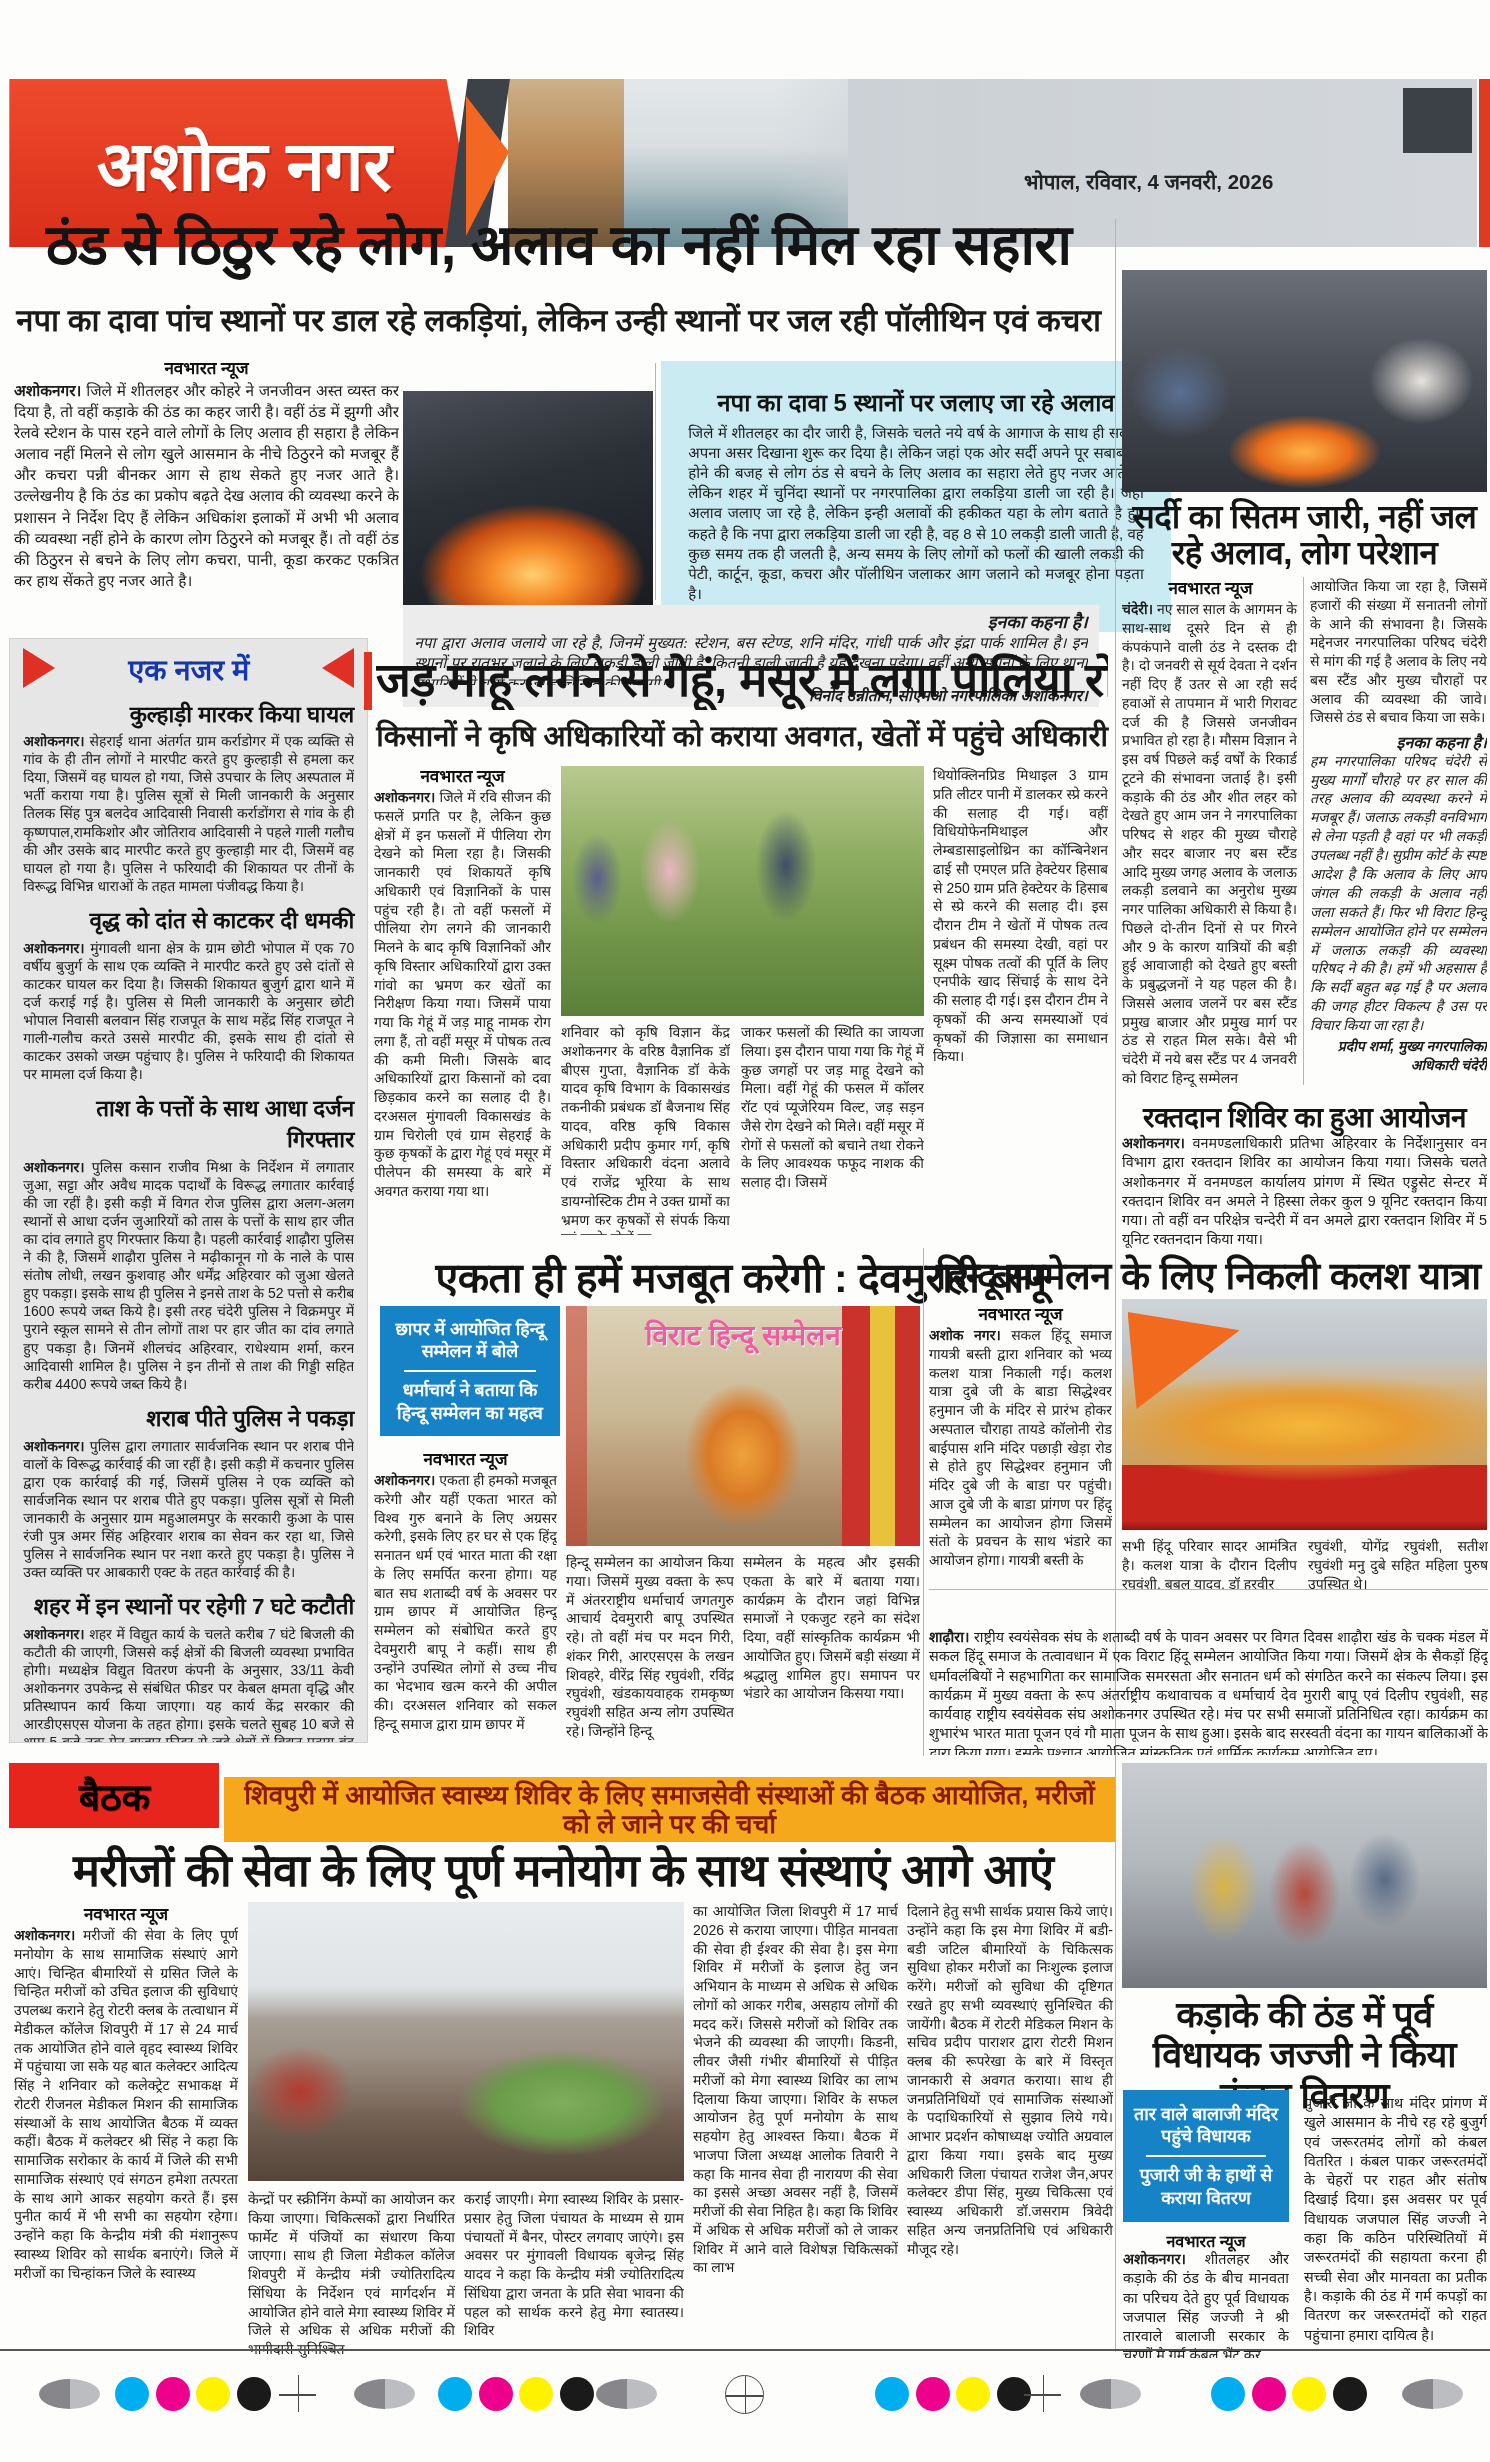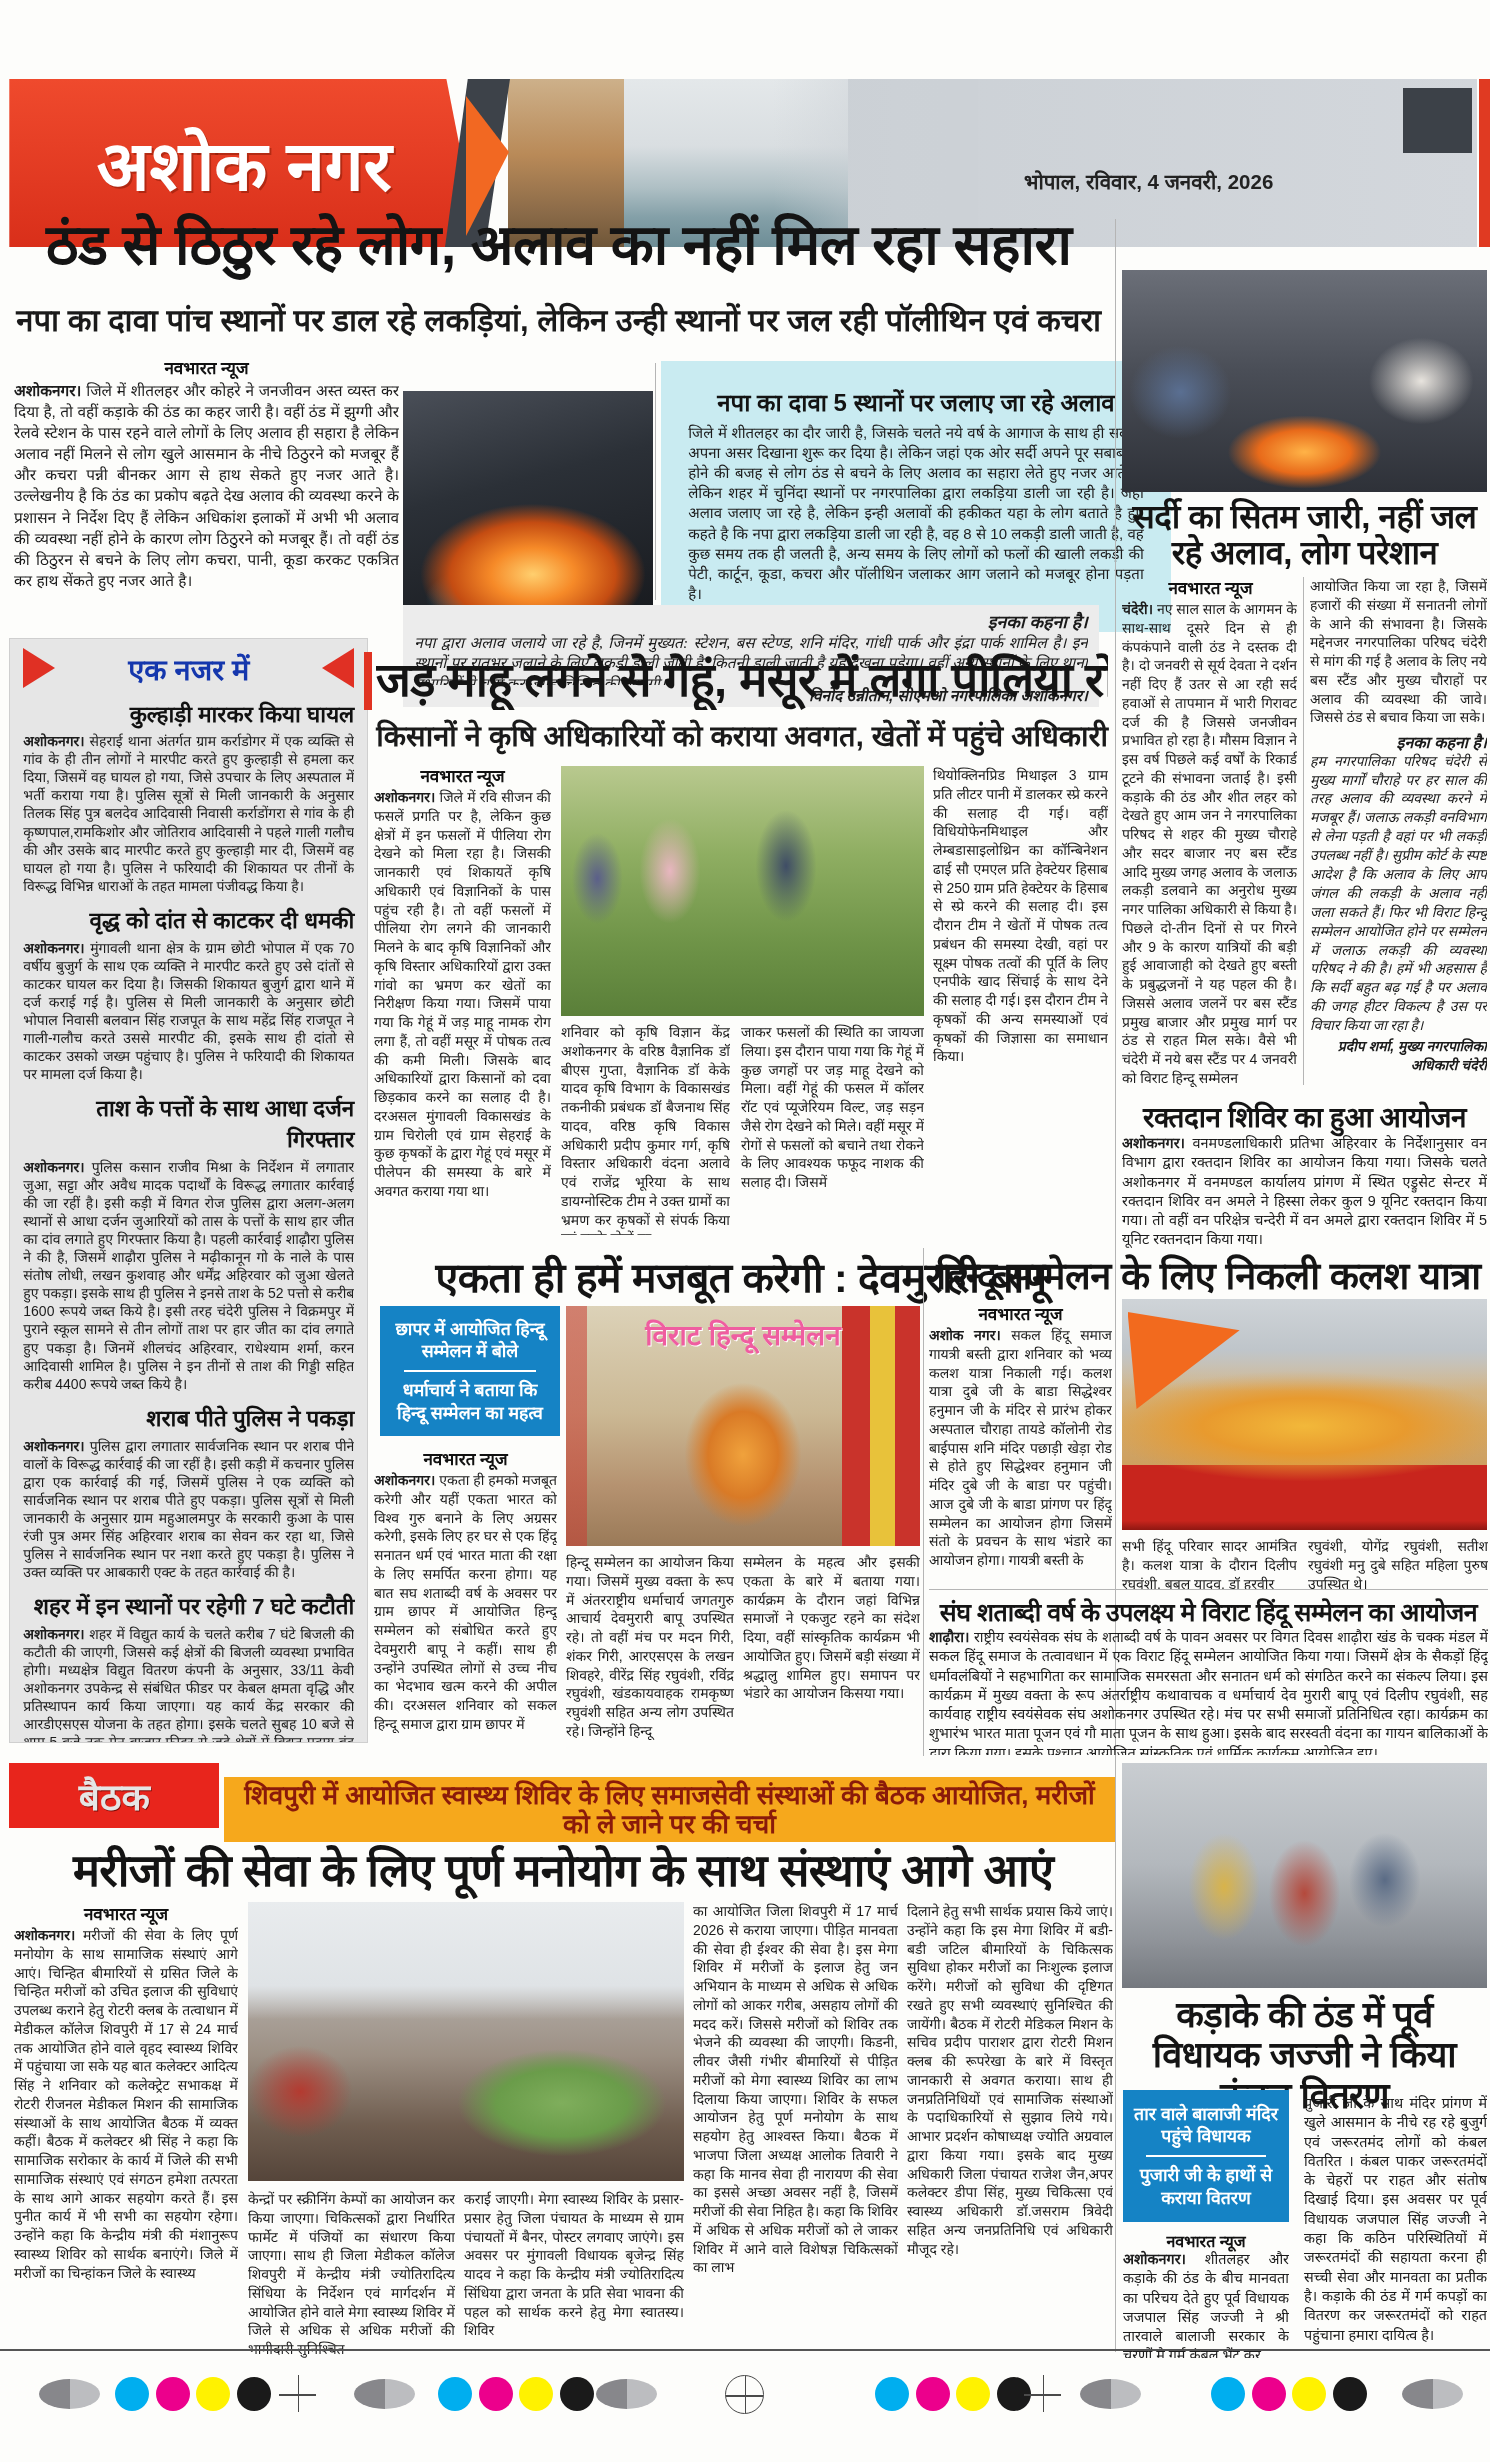--- a/index.html
+++ b/index.html
@@ -182,28 +182,27 @@
     <div style="position:absolute;left:5.6px;top:13px;width:112px;height:102px;background:#f26a1e;clip-path:polygon(0 0,100% 18%,8% 95%);"></div>
   </div>
   <div class="abs bt" style="left:1122px;top:1537px;width:175px;height:52px;">
     <span>सभी हिंदू परिवार सादर आमंत्रित है। कलश यात्रा के दौरान दिलीप रघुवंशी, बबलू यादव, डॉ हरवीर</span>
   </div>
   <div class="abs bt" style="left:1308px;top:1537px;width:180px;height:52px;">
     <span>रघुवंशी, योगेंद्र रघुवंशी, सतीश रघुवंशी मनु दुबे सहित महिला पुरुष उपस्थित थे।</span>
   </div>
 
   <div class="abs hr" style="left:929px;top:1589px;width:559px;"></div>
-  <div class="abs hl" style="left:929px;top:1594px;width:559px;font-size:25px;white-space:nowrap;overflow:hidden;">संघ शताब्दी वर्ष के उपलक्ष्य मे विराट हिंदू सम्मेलन का आयोजन</div>
   <div class="abs bt" style="left:929px;top:1628px;width:559px;height:127px;font-size:14.4px;">
     <b class="dl">शाढ़ौरा।</b>
     <span>राष्ट्रीय स्वयंसेवक संघ के शताब्दी वर्ष के पावन अवसर पर विगत दिवस शाढ़ौरा खंड के चक्क मंडल में सकल हिंदू समाज के तत्वावधान में एक विराट हिंदू सम्मेलन आयोजित किया गया। जिसमें क्षेत्र के सैकड़ों हिंदू धर्मावलंबियों ने सहभागिता कर सामाजिक समरसता और सनातन धर्म को संगठित करने का संकल्प लिया। इस कार्यक्रम में मुख्य वक्ता के रूप अंतर्राष्ट्रीय कथावाचक व धर्माचार्य देव मुरारी बापू एवं दिलीप रघुवंशी, सह कार्यवाह राष्ट्रीय स्वयंसेवक संघ अशोकनगर उपस्थित रहे। मंच पर सभी समाजों प्रतिनिधित्व रहा। कार्यक्रम का शुभारंभ भारत माता पूजन एवं गौ माता पूजन के साथ हुआ। इसके बाद सरस्वती वंदना का गायन बालिकाओं के द्वारा किया गया। इसके पश्चात आयोजित सांस्कृतिक एवं धार्मिक कार्यक्रम आयोजित हुए।</span>
   </div>
 
   <div class="abs" style="left:9.3px;top:1763px;width:210px;height:65px;background:#e8251c;display:flex;align-items:center;justify-content:center;">
-    <span style="color:#e5e5e5;font-size:37px;font-weight:800;text-shadow:0.9px 0.9px 0 #7a0b06;">बैठक</span>
+    <span style="color:#000000;font-size:37px;font-weight:800;text-shadow:0.9px 0.9px 0 #7a0b06;">बैठक</span>
   </div>
   <div class="abs" style="left:224px;top:1763px;width:891px;height:65px;background:#f6a81c;display:flex;align-items:center;justify-content:center;margin-top:14px;">
     <span style="color:#8a1a0a;font-size:26px;font-weight:800;text-align:center;line-height:1.1;padding:0 7.5px;">शिवपुरी में आयोजित स्वास्थ्य शिविर के लिए समाजसेवी संस्थाओं की बैठक आयोजित, मरीजों को ले जाने पर की चर्चा</span>
   </div>
 
   <div class="abs hl" style="left:11.2px;top:1838px;width:1104px;font-size:45px;white-space:nowrap;overflow:hidden;">मरीजों की सेवा के लिए पूर्ण मनोयोग के साथ संस्थाएं आगे आएं</div>
   <div class="abs byline" style="left:14px;top:1902px;width:224px;">नवभारत न्यूज</div>
   <div class="abs bt" style="left:14px;top:1926px;width:224px;height:486px;">
     <b class="dl">अशोकनगर।</b>
     <span>मरीजों की सेवा के लिए पूर्ण मनोयोग के साथ सामाजिक संस्थाएं आगे आएं। चिन्हित बीमारियों से ग्रसित जिले के चिन्हित मरीजों को उचित इलाज की सुविधाएं उपलब्ध कराने हेतु रोटरी क्लब के तत्वाधान में मेडीकल कॉलेज शिवपुरी में 17 से 24 मार्च तक आयोजित होने वाले वृहद स्वास्थ्य शिविर में पहुंचाया जा सके यह बात कलेक्टर आदित्य सिंह ने शनिवार को कलेक्ट्रेट सभाकक्ष में रोटरी रीजनल मेडीकल मिशन की सामाजिक संस्थाओं के साथ आयोजित बैठक में व्यक्त कहीं। बैठक में कलेक्टर श्री सिंह ने कहा कि सामाजिक सरोकार के कार्य में जिले की सभी सामाजिक संस्थाएं एवं संगठन हमेशा तत्परता के साथ आगे आकर सहयोग करते हैं। इस पुनीत कार्य में भी सभी का सहयोग रहेगा। उन्होंने कहा कि केन्द्रीय मंत्री की मंशानुरूप स्वास्थ्य शिविर को सार्थक बनाएंगे। जिले में मरीजों का चिन्हांकन जिले के स्वास्थ्य</span>

